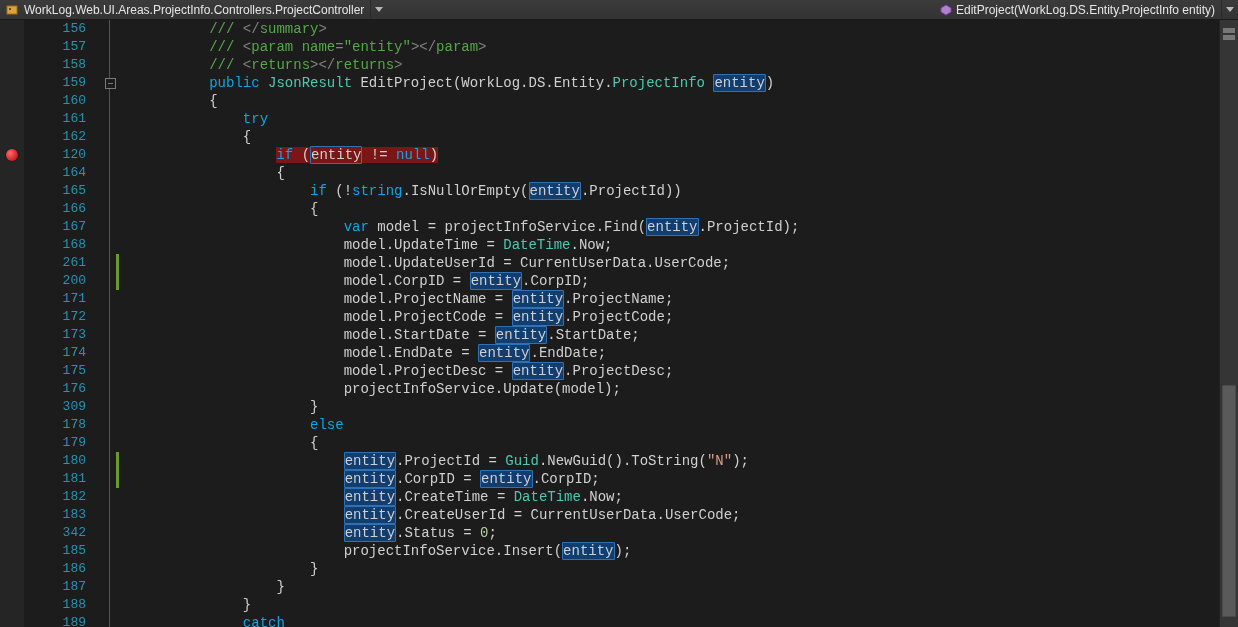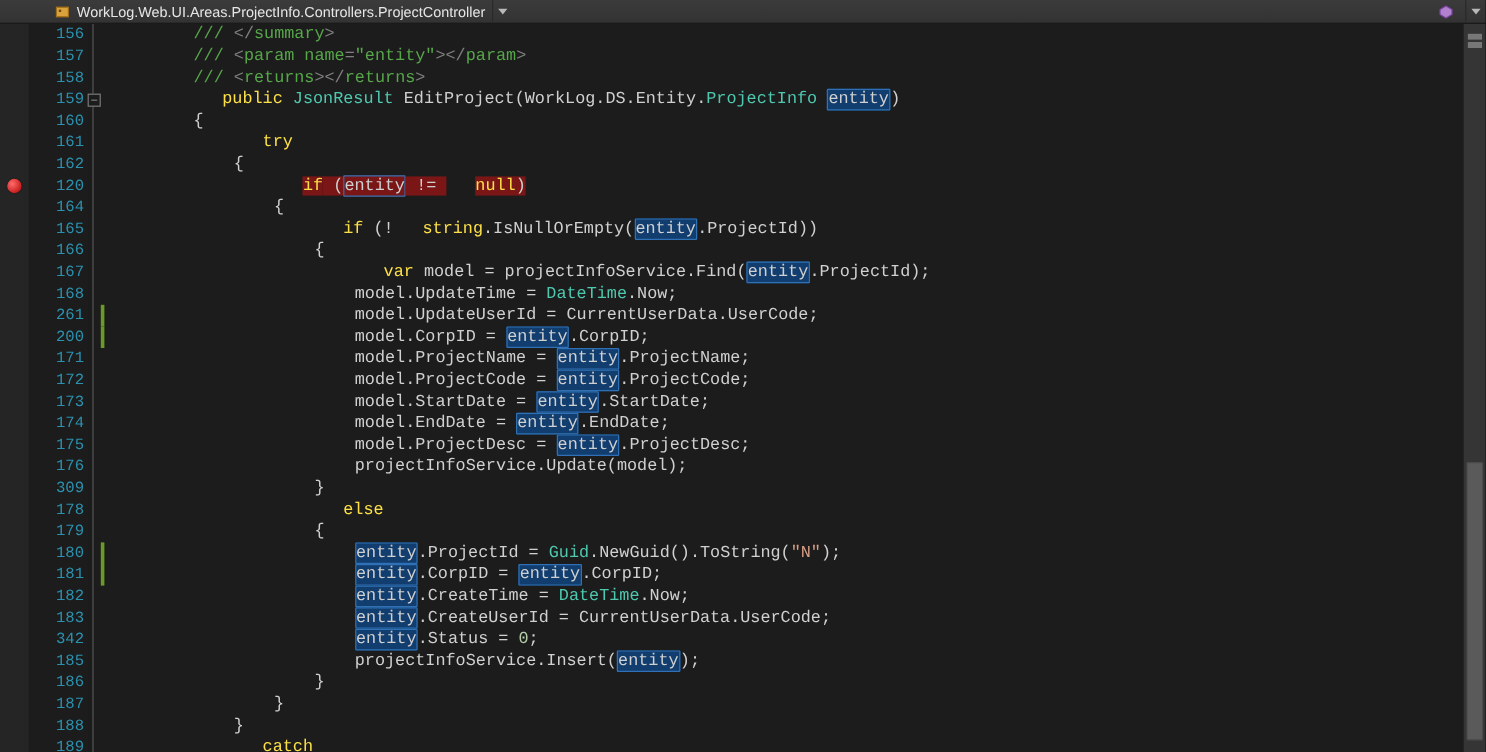--- a/index.html
+++ b/index.html
@@ -26,39 +26,39 @@
     color: #e6e6e6;
     box-sizing: border-box;
   }
   .topbar .crumb {
     display: flex;
     align-items: center;
     height: 100%;
     padding: 0 6px;
     border-right: 1px solid #2a2a2a;
     white-space: nowrap;
-    margin-left: 40px;
   }
   .topbar .crumb.second { flex: 0 0 auto; padding-left: 10px; }
   .topbar .spacer { flex: 1 1 auto; }
   .topbar svg { display: block; }
   .topbar .end-arrow {
     width: 16px;
     display:flex;
     align-items:center;
     justify-content:center;
     height:100%;
   }
 
   
   .editor {
     display: flex;
     height: calc(100% - 20px);
     background:#1c1c1c;
     position:relative;
+    gap:16px;
   }
 
   
   .fake-scroll {
     position: absolute;
     right: 0;
     top: 0;
     bottom: 0;
     width: 18px;
     background: #353535;
@@ -151,21 +151,21 @@
     line-height:18px;
     white-space: pre;
     padding-left: 6px;
     overflow:hidden;
   }
   .code .row { height:18px; }
 
   
   .c   { color:#57a64a; }        
   .cx  { color:#808080; }        
-  .k   { color:#fde047;margin-left:24px; }        
+  .k   { color:#0ea5e9; }        
   .t   { color:#4ec9b0; }        
   .n   { color:#b5cea8; }        
   .s   { color:#d69d85; }        
   .p   { color:#d0d0d0; }        
 
   
   .hl  {
     background:#113d6f;
     border:1px solid #2f71b4;
     padding:0 0px;
@@ -196,20 +196,21 @@
         <path d="M0 0 L8 0 L4 5 Z" fill="#b8b8b8"></path>
       </svg>
   </span>
   <div class="spacer"></div>
   <div class="crumb second">
     <span style="margin-right:4px">
       <svg width="12" height="12" viewBox="0 0 12 12">
           <polygon points="6,1 11,4 11,8 6,11 1,8 1,4" fill="#b181d0" stroke="#7a44a2" stroke-width="1"></polygon>
         </svg>
     </span>
+    <span>EditProject(WorkLog.DS.Entity.ProjectInfo entity)</span>
   </div>
   <span class="end-arrow">
     <svg width="8" height="6" viewBox="0 0 8 6">
         <path d="M0 0 L8 0 L4 5 Z" fill="#b8b8b8"></path>
       </svg>
   </span>
 </div>
 
 <div class="editor">
 

